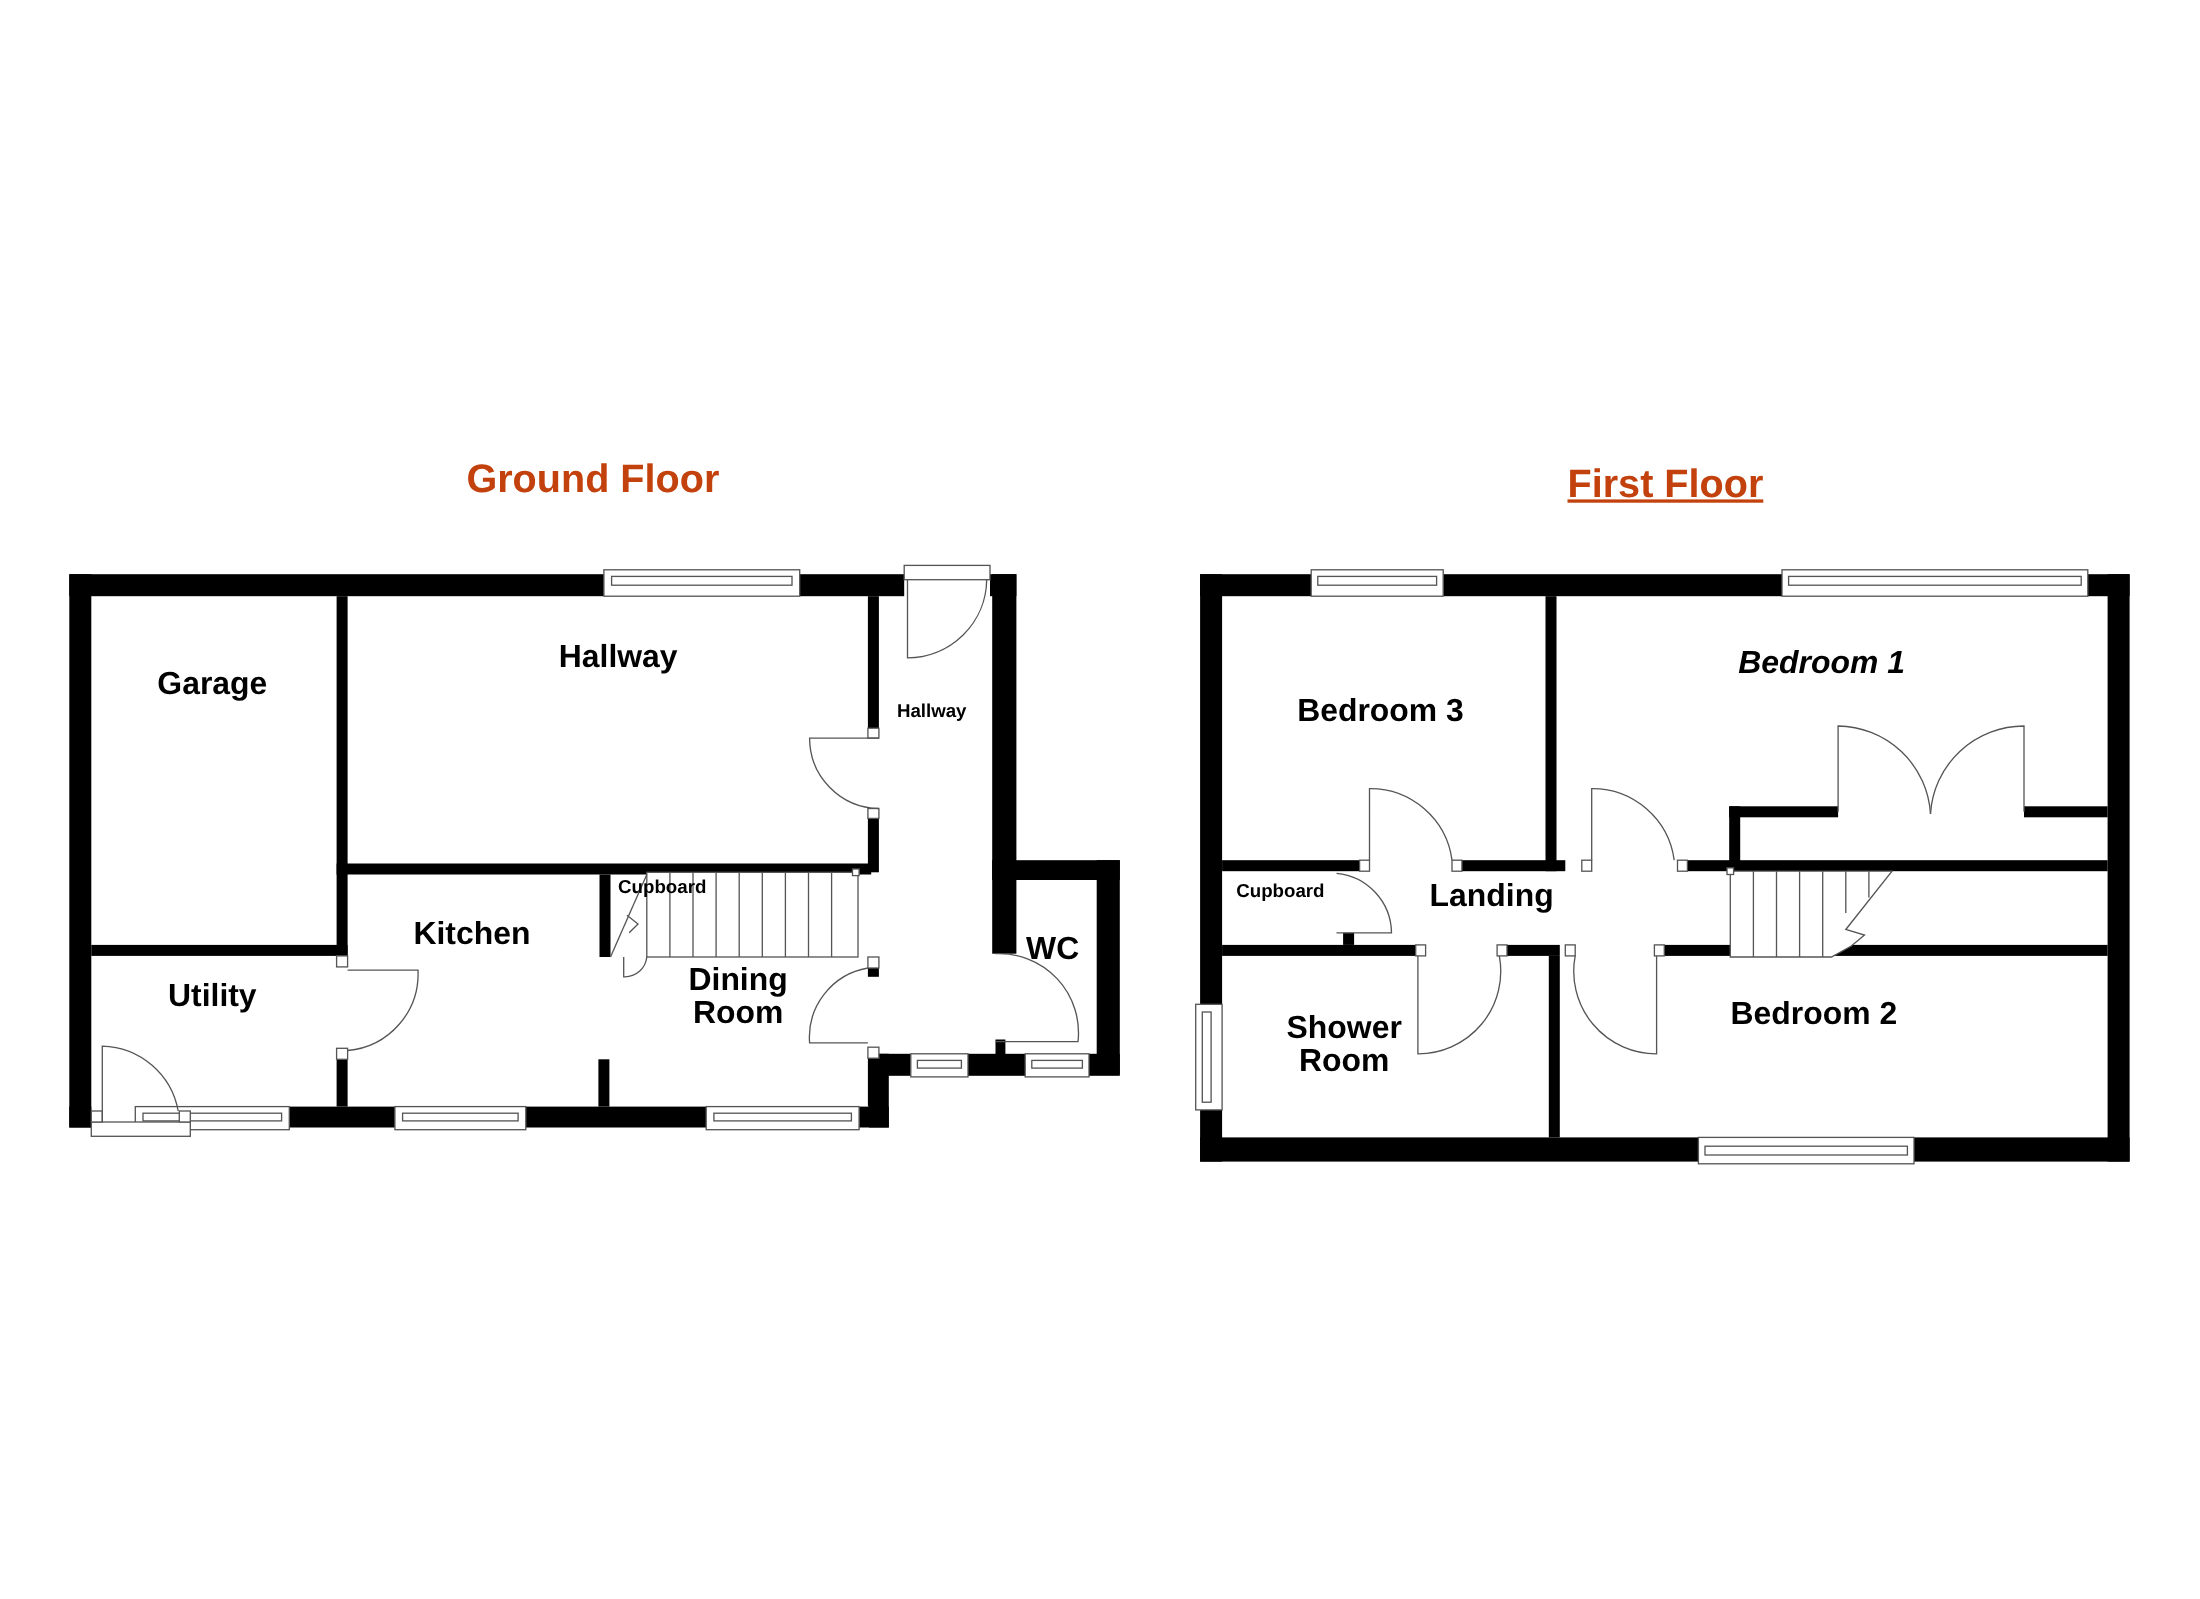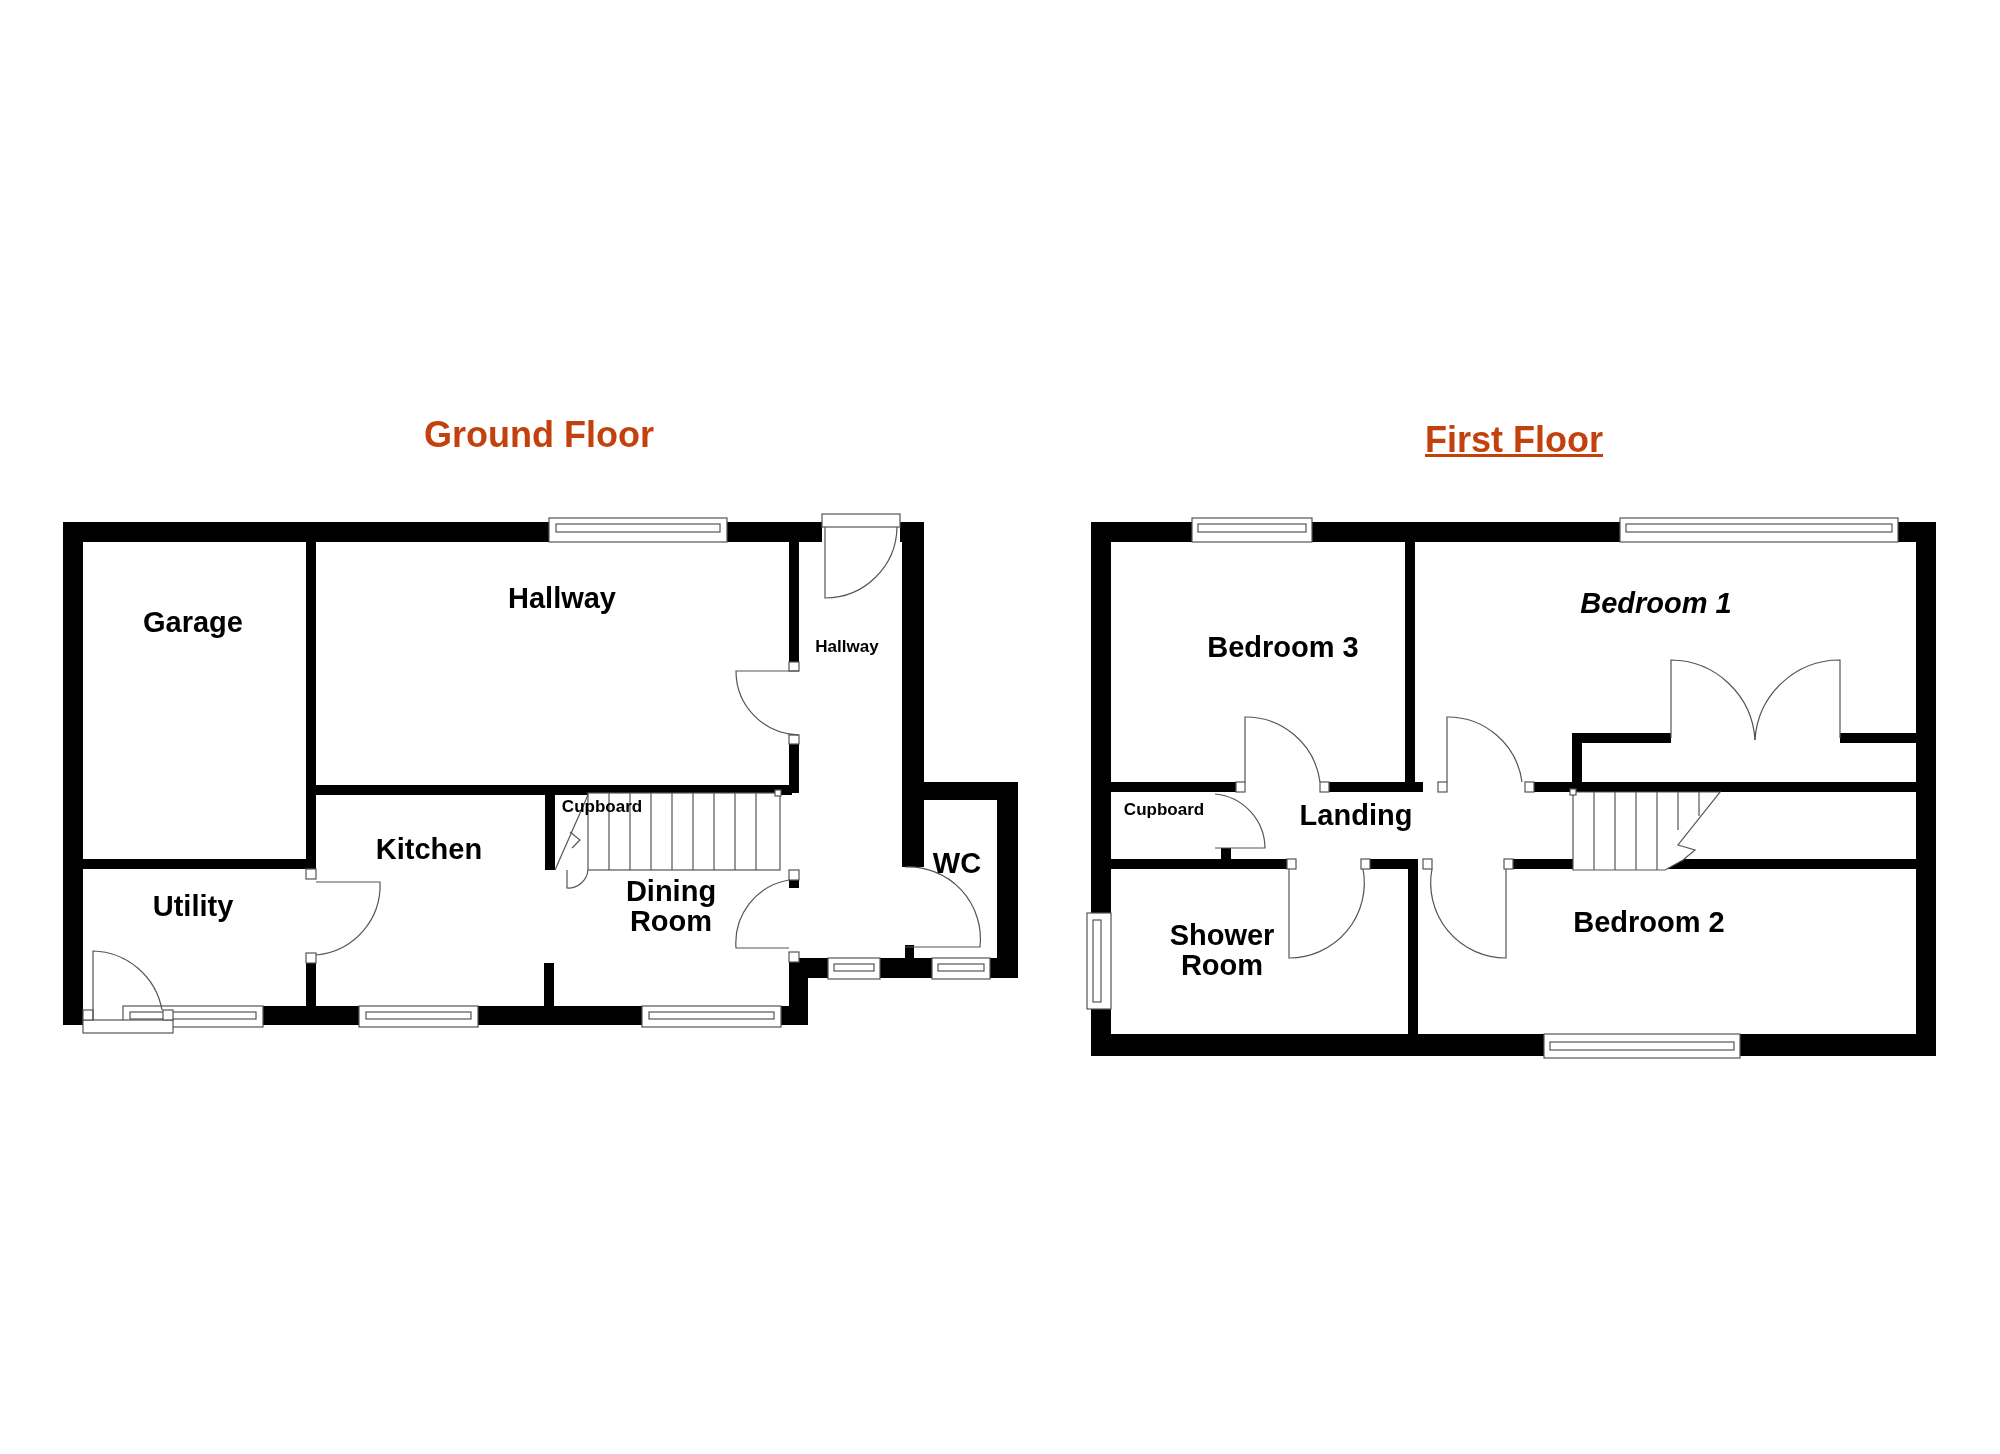--- a/index.html
+++ b/index.html
@@ -221,19 +221,19 @@
 <div class="label lg" style="left:193px; top:622px;">Garage</div>
 <div class="label lg" style="left:562px; top:598px;">Hallway</div>
 <div class="label sm" style="left:847px; top:647px;">Hallway</div>
 <div class="label lg" style="left:429px; top:849px;">Kitchen</div>
 <div class="label sm" style="left:602px; top:807px;">Cupboard</div>
 <div class="label lg" style="left:671px; top:906px; white-space:pre;">Dining
 Room</div>
 <div class="label lg" style="left:193px; top:906px;">Utility</div>
 <div class="label lg" style="left:957px; top:863px;">WC</div>
 
-<div class="label lg" style="left:1255px; top:647px;margin-left:28px;">Bedroom 3</div>
+<div class="label lg" style="left:1255px; top:647px;">Bedroom 3</div>
 <div class="label lg" style="left:1656px; top:603px;font-style:italic;">Bedroom 1</div>
 <div class="label sm" style="left:1164px; top:810px;">Cupboard</div>
 <div class="label lg" style="left:1356px; top:815px;">Landing</div>
 <div class="label lg" style="left:1222px; top:950px; white-space:pre;">Shower
 Room</div>
 <div class="label lg" style="left:1649px; top:922px;">Bedroom 2</div>
 
 </body></html>

